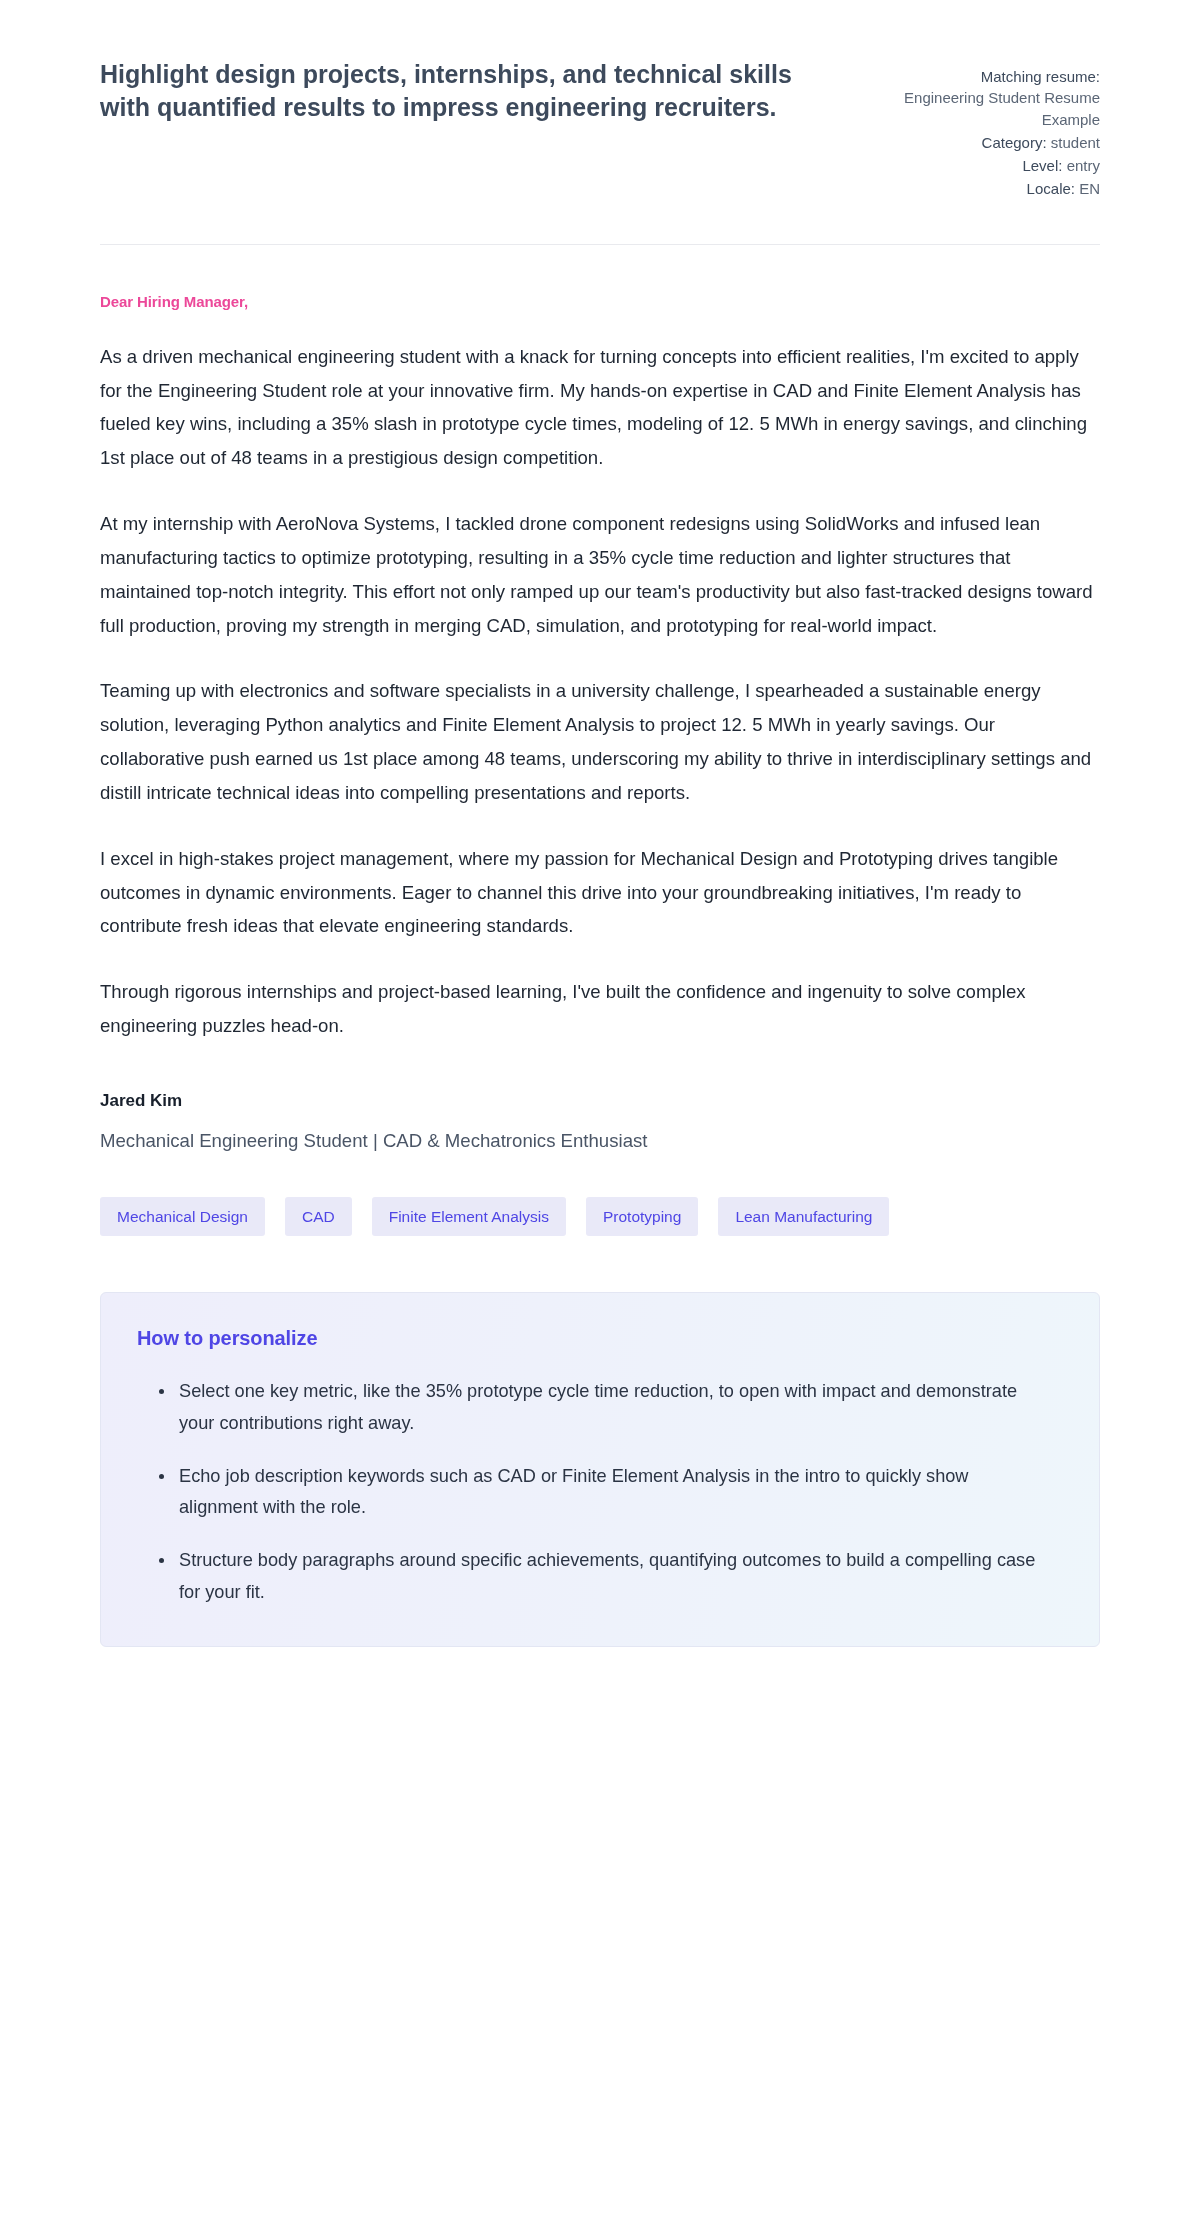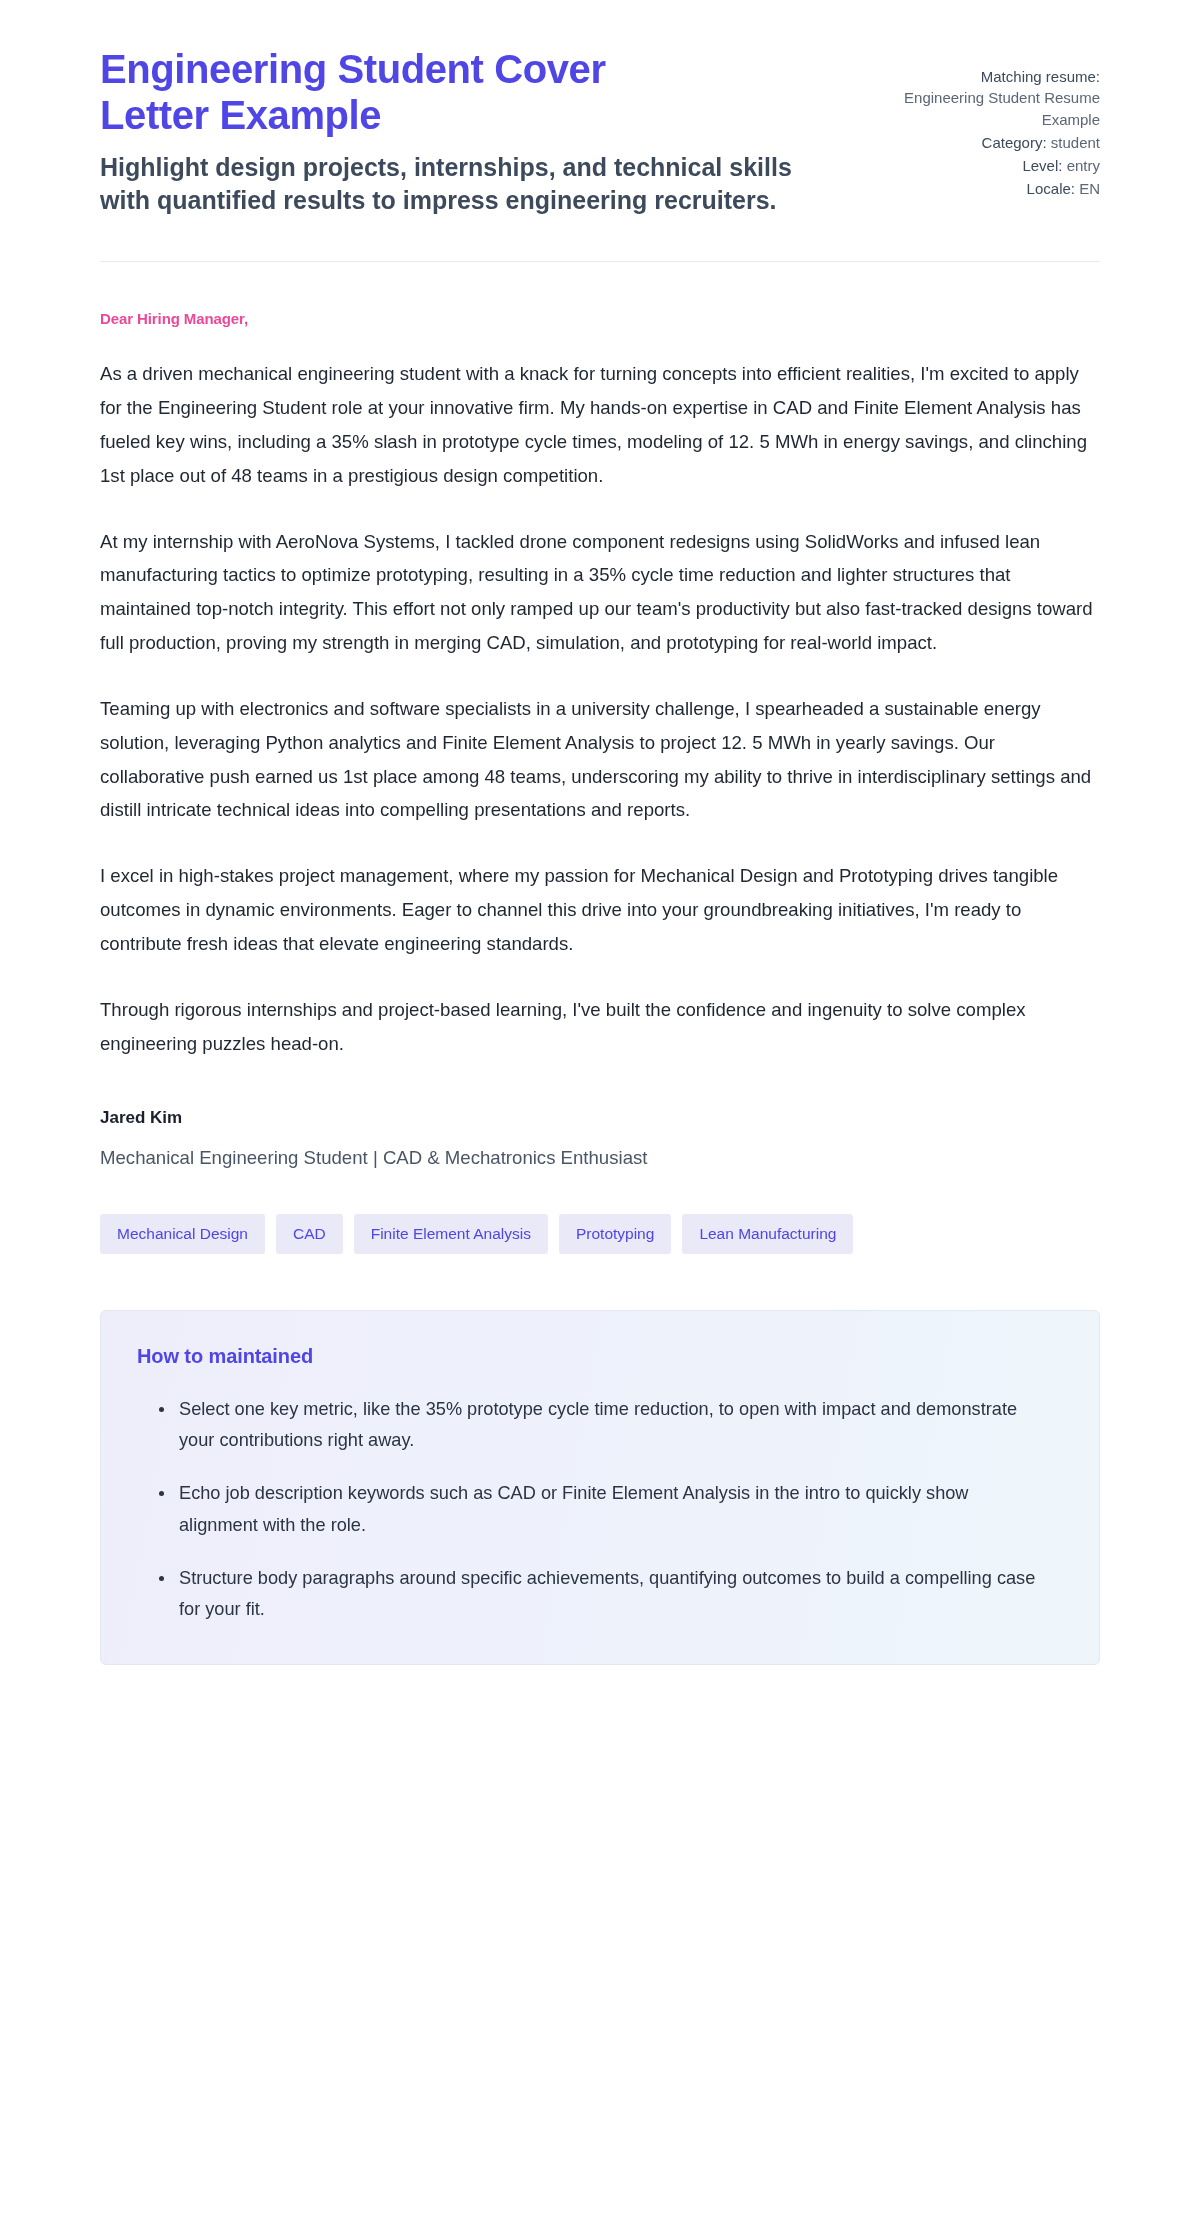--- a/index.html
+++ b/index.html
@@ -109,21 +109,21 @@
     margin: 0;
     font-size: 18.6px;
     line-height: 1.5;
     color: #4a5566;
   }
 
   
   .chips {
     display: flex;
     flex-wrap: wrap;
-    gap: 11px;
+    gap: 20px;
     margin-top: 42px;
   }
   .chip {
     background: #e9e9f8;
     color: #4f46e5;
     font-size: 15.5px;
     line-height: 1;
     padding: 12px 17px;
     border-radius: 3px;
     white-space: nowrap;
@@ -171,21 +171,20 @@
   }
 </style>
 </head>
 <body>
 
 <div class="page">
 
   <div class="header">
 
     <div class="header-left">
-      <h1 class="doc-title">Engineering Student Cover Letter Example</h1>
       <p class="doc-subtitle">Highlight design projects, internships, and technical skills with quantified results to impress engineering recruiters.</p>
     </div>
 
     <div class="meta">
       <div class="meta-row">
         <span class="meta-label">Matching resume:</span>
         <span class="meta-resume-value">Engineering Student Resume Example</span>
       </div>
       <div class="meta-row">
         <span class="meta-label">Category:</span>
@@ -224,21 +223,21 @@
 
     <div class="chips">
       <span class="chip">Mechanical Design</span>
       <span class="chip">CAD</span>
       <span class="chip">Finite Element Analysis</span>
       <span class="chip">Prototyping</span>
       <span class="chip">Lean Manufacturing</span>
     </div>
 
     <div class="callout">
-      <h2 class="callout-title">How to maintained</h2>
+      <h2 class="callout-title">How to personalize</h2>
       <ul class="callout-list">
         <li>Select one key metric, like the 35% prototype cycle time reduction, to open with impact and demonstrate your contributions right away.</li>
         <li>Echo job description keywords such as CAD or Finite Element Analysis in the intro to quickly show alignment with the role.</li>
         <li>Structure body paragraphs around specific achievements, quantifying outcomes to build a compelling case for your fit.</li>
       </ul>
     </div>
 
   </div>
 </div>
 

